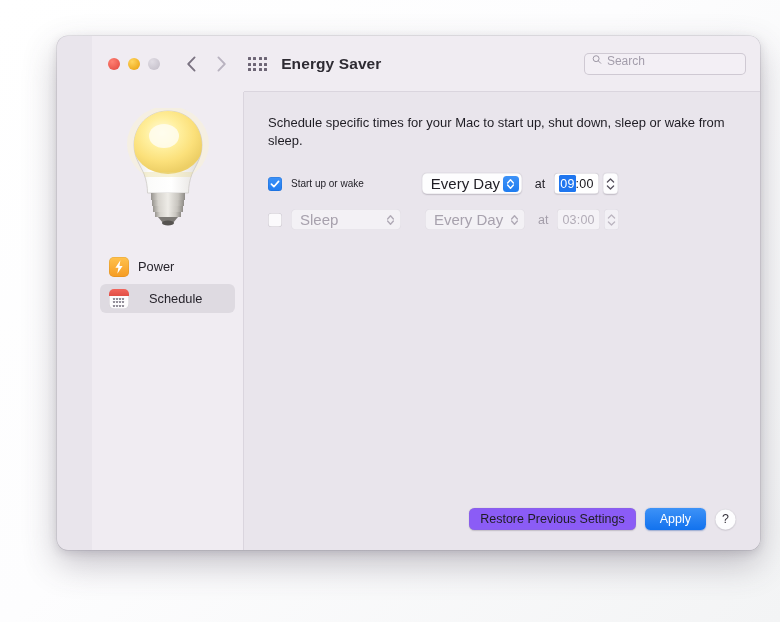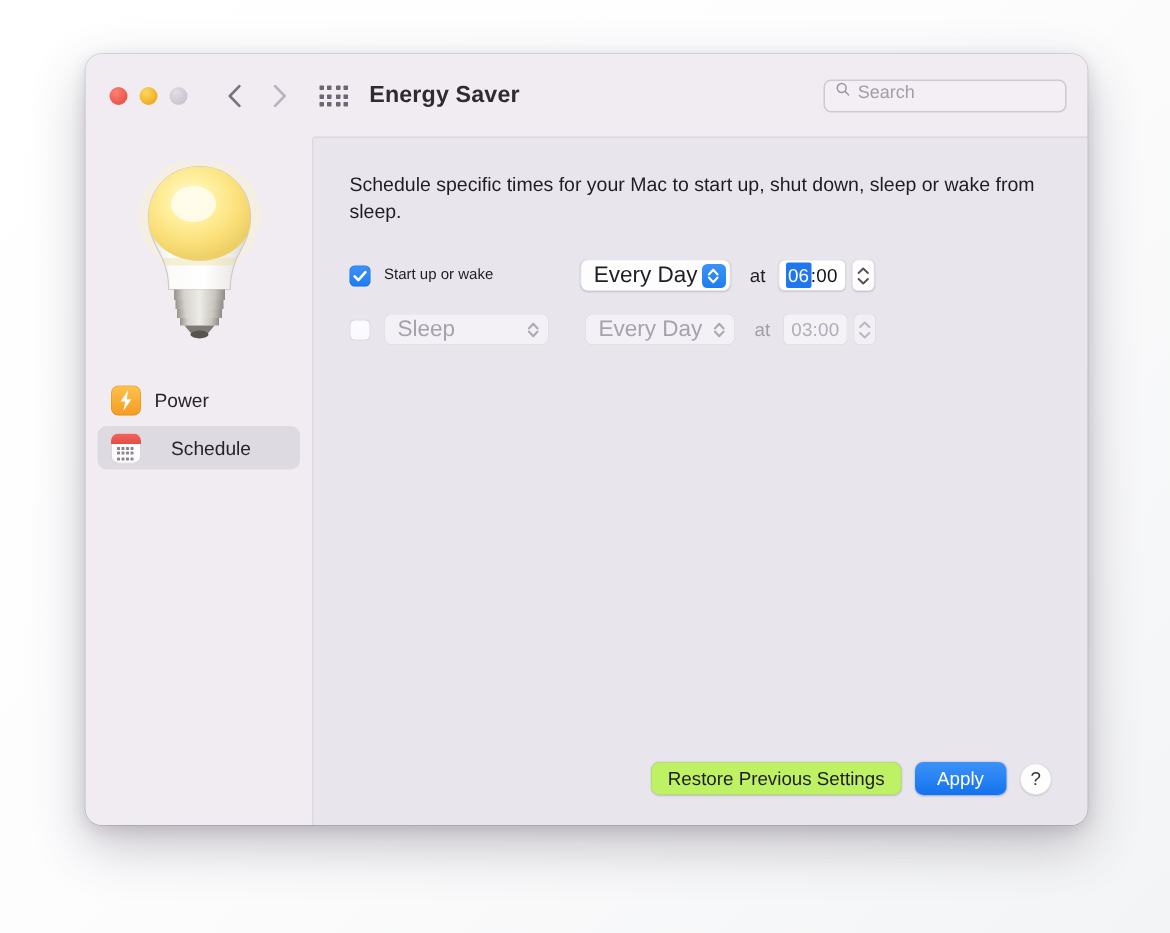--- a/index.html
+++ b/index.html
@@ -30,20 +30,21 @@
     width: 668px;
     height: 514px;
     border-radius: 11px;
     background: #e9e5ec;
     box-shadow: 0 14px 34px rgba(70,60,80,.30),
                 0 3px 10px rgba(70,60,80,.16),
                 0 0 0 .5px rgba(120,110,130,.28);
     overflow: hidden;
     display: flex;
     flex-direction: column;
+    padding-left: 35px;
   }
 
   
   #toolbar {
     height: 56px;
     flex: 0 0 56px;
     background: #f0ecf2;
     display: flex;
     align-items: center;
     padding: 0 14px 0 16px;
@@ -370,21 +371,21 @@
     border-radius: 5.5px;
     display: flex;
     align-items: center;
     justify-content: center;
     font-size: 12.5px;
     box-sizing: border-box;
     white-space: nowrap;
   }
   #btn-restore {
     padding: 0 11px;
-    background: #bef264;
+    background: #8b5cf6;
     color: #1f1d24;
     box-shadow: 0 .5px 1.2px rgba(60,50,70,.22), inset 0 0 0 .5px rgba(140,130,150,.22);
   }
   #btn-apply {
     padding: 0 15px;
     background: linear-gradient(180deg, #3d92f7 0%, #1272ee 100%);
     color: #ffffff;
     box-shadow: 0 .5px 1.4px rgba(20,70,160,.38);
   }
   #btn-help {
@@ -561,21 +562,21 @@
               <path d="M1.6 5 L4.5 1.8 L7.4 5" fill="none" stroke="#ffffff" stroke-width="1.4" stroke-linecap="round" stroke-linejoin="round"></path>
               <path d="M1.6 7 L4.5 10.2 L7.4 7" fill="none" stroke="#ffffff" stroke-width="1.4" stroke-linecap="round" stroke-linejoin="round"></path>
             </svg>
           </span>
         </div>
 
         <span class="at-label">at</span>
 
         <div class="time-group">
           <div class="time-field enabled">
-            <span class="hh-sel">06</span>
+            <span class="hh-sel">09</span>
               <span>:00</span>
           </div>
           <div class="stepper enabled">
             <svg width="9" height="5" viewBox="0 0 9 5">
               <path d="M1.4 4 L4.5 1 L7.6 4" fill="none" stroke="#55505c" stroke-width="1.3" stroke-linecap="round" stroke-linejoin="round"></path>
             </svg>
             <svg width="9" height="5" viewBox="0 0 9 5">
               <path d="M1.4 1 L4.5 4 L7.6 1" fill="none" stroke="#55505c" stroke-width="1.3" stroke-linecap="round" stroke-linejoin="round"></path>
             </svg>
           </div>

